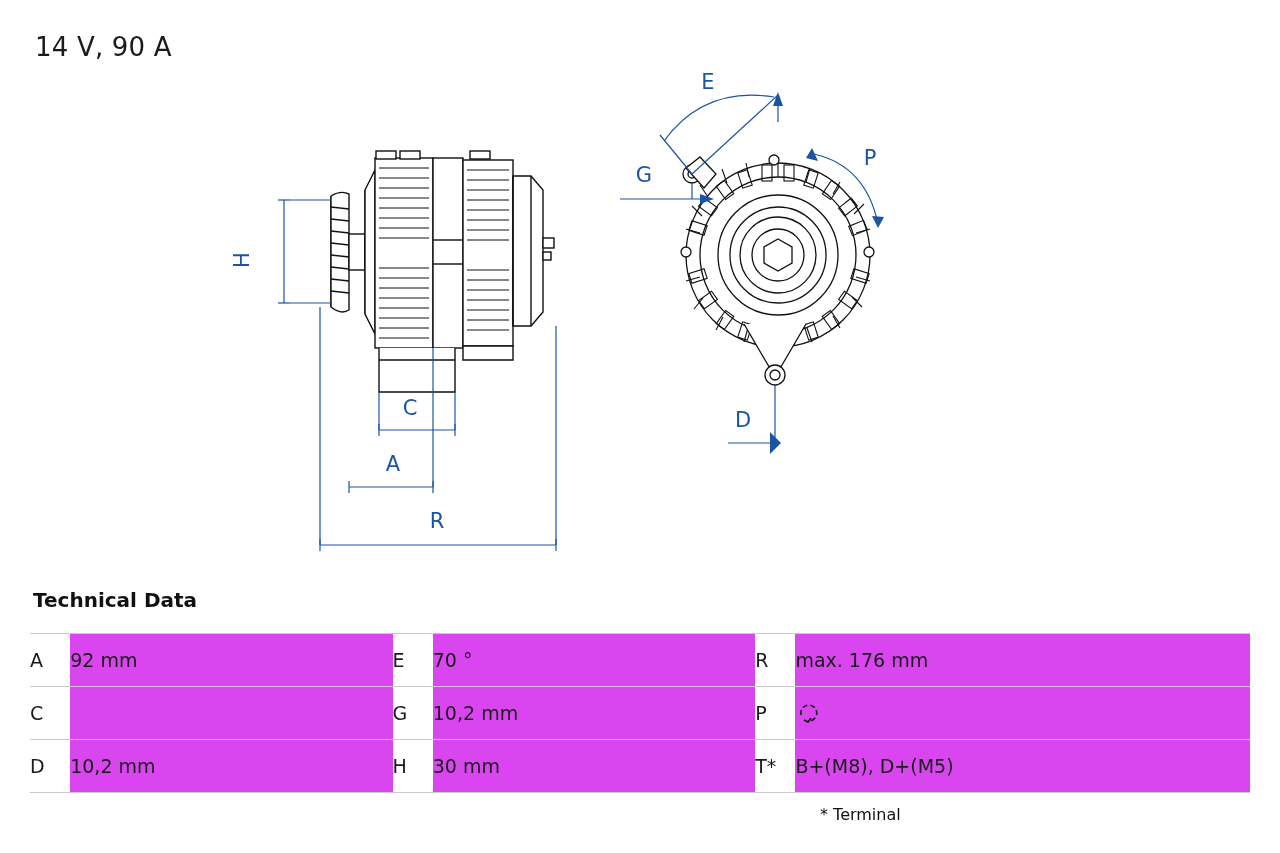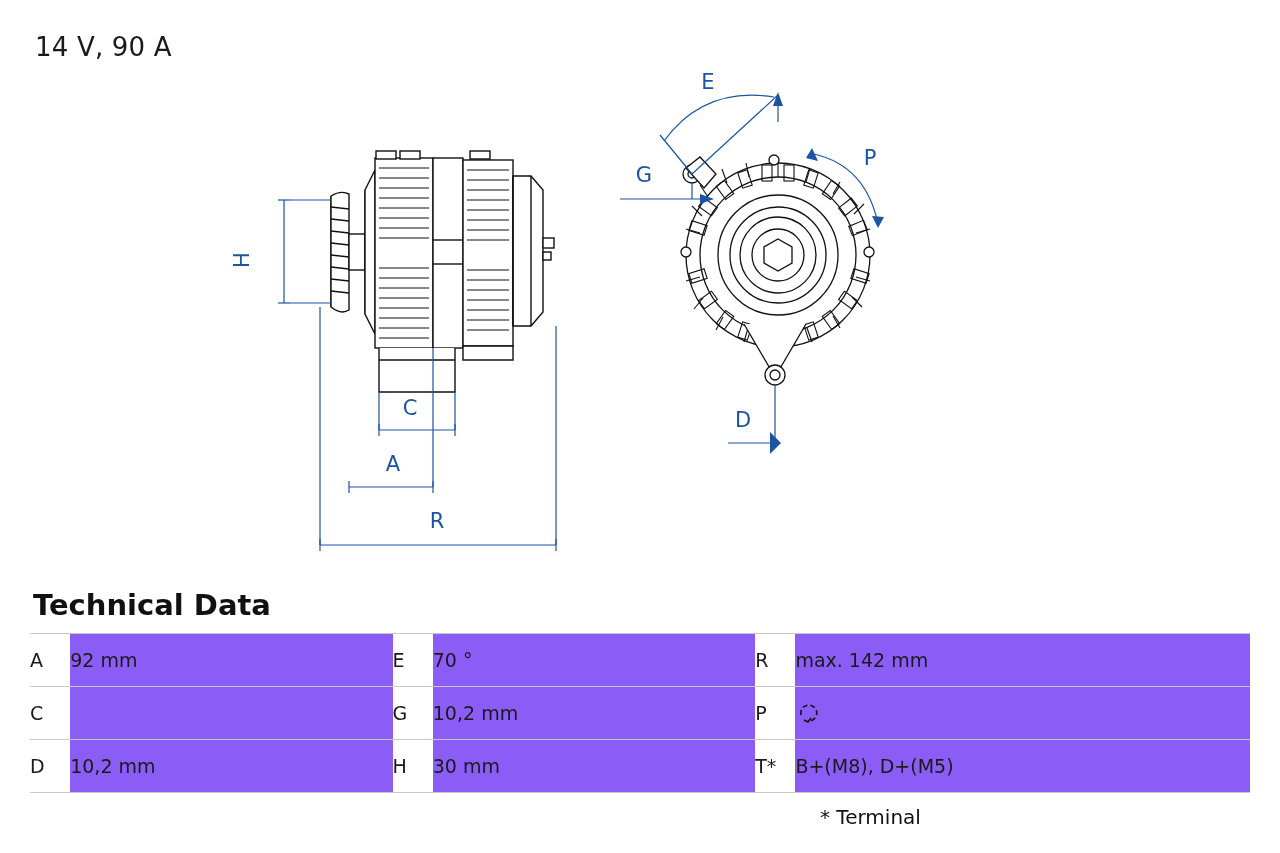--- a/index.html
+++ b/index.html
@@ -33,21 +33,21 @@
     position: absolute;
     left: 0;
     top: 0;
     width: 1280px;
     height: 580px;
   }
   .tech-title {
     position: absolute;
     left: 33px;
     top: 588px;
-    font-size: 29px;
+    font-size: 20px;
     font-weight: bold;
     color: #111;
   }
   table.tech {
     position: absolute;
     left: 30px;
     top: 633px;
     width: 1220px;
     border-collapse: collapse;
     font-size: 19px;
@@ -59,32 +59,32 @@
     height: 32px;
     vertical-align: middle;
   }
   td.key {
     width: 38px;
     text-align: left;
     padding-left: 12px;
     background: #ffffff;
   }
   td.val {
-    background: #8b5cf6;
+    background: #d946ef;
     padding-left: 13px;
     margin-top: 9px;
   }
   td.val.c1 { width: 305px; }
   td.val.c2 { width: 305px; }
   td.val.c3 { width: 430px; }
   .footnote {
     position: absolute;
     left: 820px;
     top: 805px;
-    font-size: 20px;
+    font-size: 16px;
     color: #111;
   }
   .rot-icon {
     display: inline-block;
     width: 30px;
     height: 24px;
     vertical-align: middle;
   }
   svg { display: block; }
   .bl { stroke: #1b54a4; fill: none; }
@@ -318,21 +318,21 @@
   <div class="tech-title">Technical Data</div>
 
   <table class="tech">
     <tbody>
       <tr>
         <td class="key">A</td>
         <td class="val c1">92 mm</td>
         <td class="key">E</td>
         <td class="val c2">70 °</td>
         <td class="key">R</td>
-        <td class="val c3">max. 142 mm</td>
+        <td class="val c3">max. 176 mm</td>
       </tr>
       <tr>
         <td class="key">C</td>
         <td class="val c1"></td>
         <td class="key">G</td>
         <td class="val c2">10,2 mm</td>
         <td class="key">P</td>
         <td class="val c3">
           <span class="rot-icon">
             <svg width="30" height="24" viewBox="0 0 30 24">

